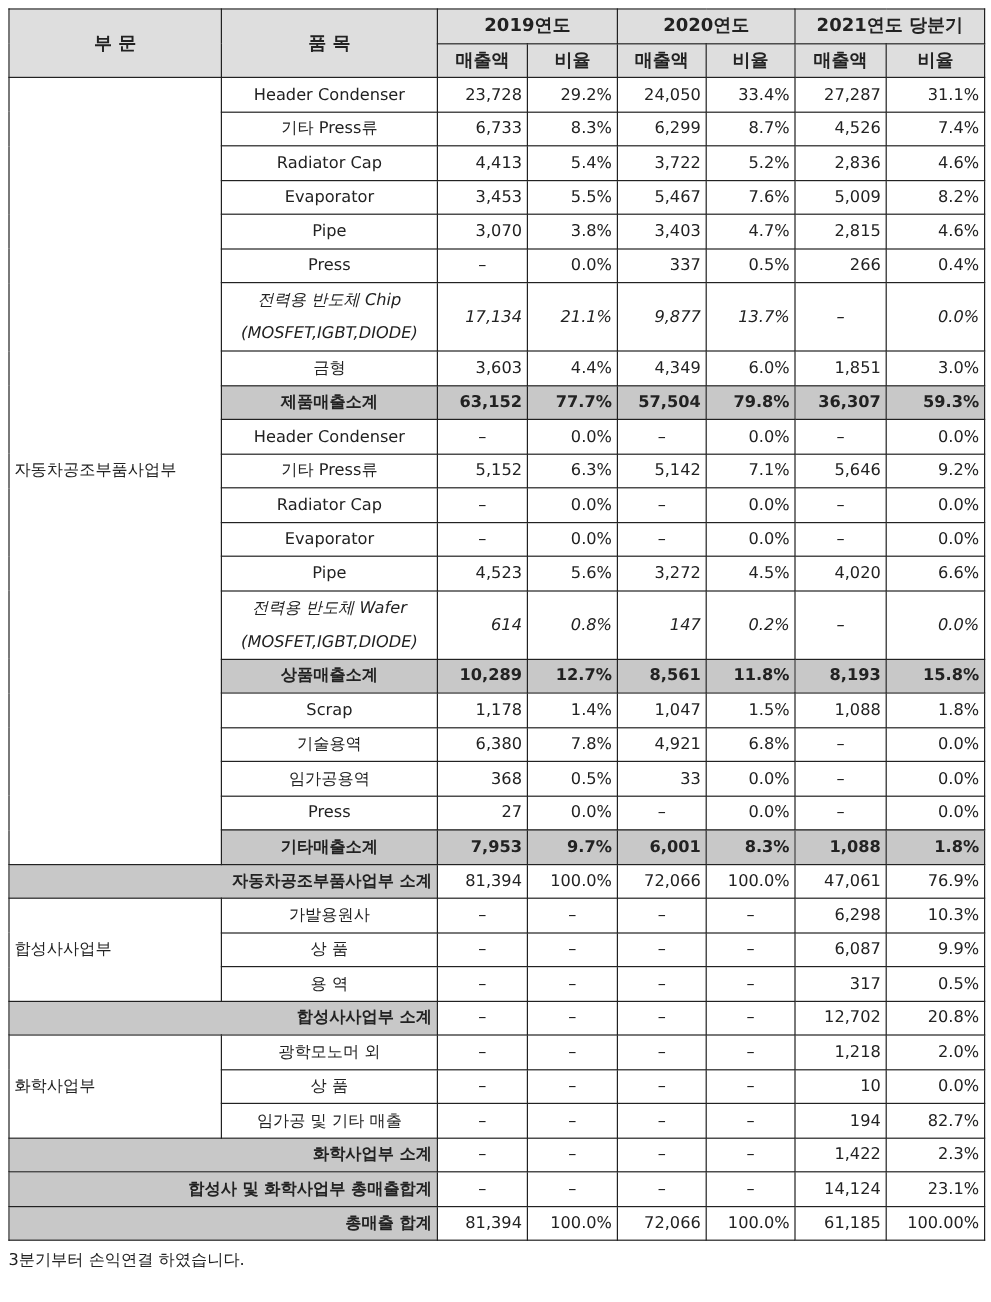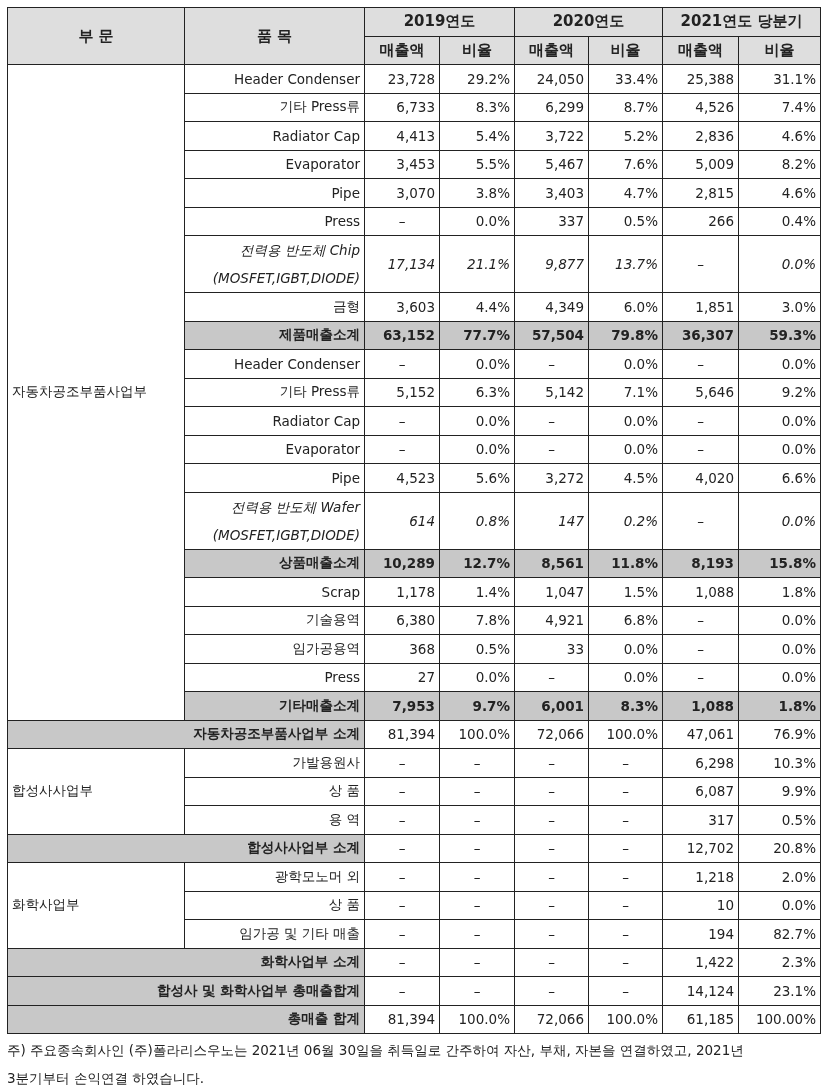--- a/index.html
+++ b/index.html
@@ -2,21 +2,21 @@
 <html><head>
 <meta charset="utf-8">
 <style>
   html, body { margin:0; padding:0; background:#ffffff; }
   body { width:826px; height:1085px; position:relative; font-family:"DejaVu Sans", sans-serif; color:#222; }
   table.sales { position:absolute; left:7px; top:7px; border-collapse:collapse; table-layout:fixed; width:813px; font-size:13.5px; }
   table.sales td, table.sales th { border:1px solid #222; padding:0 4px; height:27.5px; white-space:nowrap; overflow:hidden; }
   table.sales th { background:#dedede; font-weight:bold; font-size:15px; text-align:center; }
   .num { text-align:right; }
   .dash { text-align:center; }
-  .item { text-align:right; }
+  .item { text-align:center; }
   .sub { background:#000000; font-weight:bold; }
   .sub td { background:#c8c8c8; }
   .tall td { height:55px;font-style:italic; }
   .item .l2 { display:block; line-height:28px; }
   .grp { text-align:left; vertical-align:middle; background:#fff; }
   .totlabel { background:#c8c8c8; font-weight:bold; text-align:right; }
   .footnote { position:absolute; left:7px; top:1036px; width:815px; font-size:13.5px; line-height:28px; color:#222; }
   .tbl-outer { border:1.5px solid #333; }
 </style>
 </head>
@@ -51,21 +51,21 @@
     </tr>
   </thead>
   <tbody id="tbody">
       <tr>
         <td rowspan="21" class="grp" style="">자동차공조부품사업부</td>
         <td class="item">Header Condenser</td>
         <td class="num">23,728</td>
         <td class="num">29.2%</td>
         <td class="num">24,050</td>
         <td class="num">33.4%</td>
-        <td class="num">25,388</td>
+        <td class="num">27,287</td>
         <td class="num">31.1%</td>
       </tr>
       <tr>
         <td class="item">기타 Press류</td>
         <td class="num">6,733</td>
         <td class="num">8.3%</td>
         <td class="num">6,299</td>
         <td class="num">8.7%</td>
         <td class="num">4,526</td>
         <td class="num">7.4%</td>
@@ -345,15 +345,14 @@
         <td class="num">100.0%</td>
         <td class="num">72,066</td>
         <td class="num">100.0%</td>
         <td class="num">61,185</td>
         <td class="num">100.00%</td>
       </tr>
     </tbody>
 </table>
 
 <div class="footnote">
-  <div>주) 주요종속회사인 (주)폴라리스우노는 2021년 06월 30일을 취득일로 간주하여 자산, 부채, 자본을 연결하였고, 2021년</div>
   <div>3분기부터 손익연결 하였습니다.</div>
 </div>
 
 </body></html>

